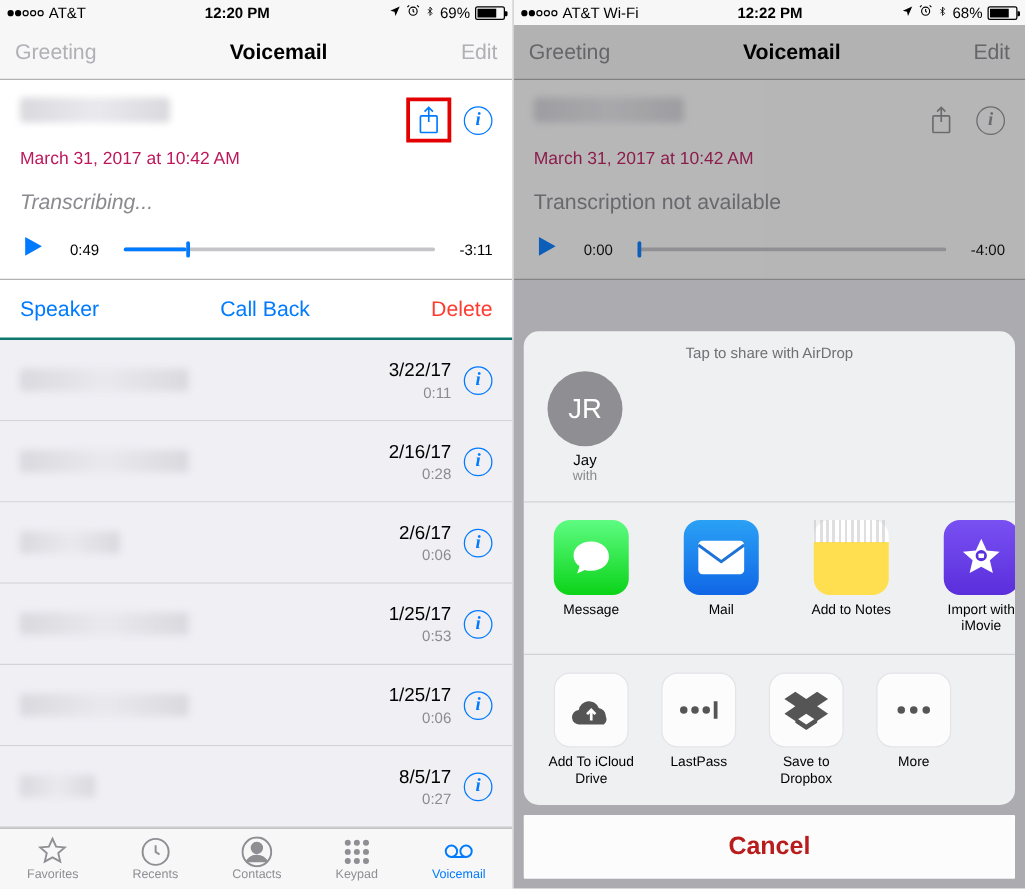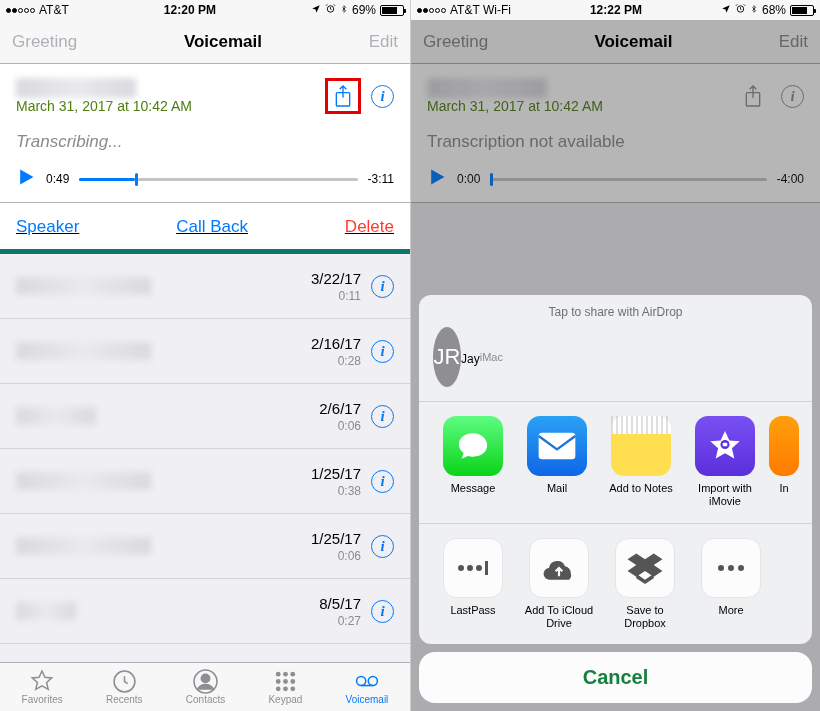--- a/index.html
+++ b/index.html
@@ -58,57 +58,56 @@
     background:#fff;
     border-bottom:1px solid #b2b2b2;
     padding:14px 16px 10px 16px;
   }
   .vm-detail-top {
     display:flex;
     align-items:flex-start;
     justify-content:space-between;
   }
   .blurname { width:120px; height:20px; background:linear-gradient(90deg,#d9d9de,#eaeaee,#d9d9de); filter:blur(3px); border-radius:3px; }
-  .vm-detail-date { color:#4d7c0f; font-size:14px; }
+  .vm-detail-date { color:#be185d; font-size:14px; margin-top:20px; }
   .vm-icons { display:flex; gap:10px; align-items:center; }
   .share-box { width:36px; height:36px; display:flex; align-items:center; justify-content:center; position:relative; }
   .redbox { border:3px solid #e30000; }
   .transcribe {
     color:#8a8a8f;
     font-style:italic;
     font-size:17px;
     padding:18px 0 6px 0;
   }
   .notavail { font-style:normal; }
   .playback-row {
     display:flex;
     align-items:center;
-    gap:10px;
+    gap:20px;
     margin-top:8px;
   }
   .play-btn svg { fill:#007aff; }
   .time-small { font-size:12px; color:#000; }
   .slider {
     flex:1;
     height:3px;
     background:#c5c5c9;
     position:relative;
     border-radius:2px;
   }
   .slider .prog { position:absolute; left:0; top:0; bottom:0; background:#007aff; border-radius:2px; }
   .slider .knob { position:absolute; top:-5px; width:3px; height:13px; background:#007aff; border-radius:2px; }
   .action-row {
     display:flex;
     justify-content:space-between;
     align-items:center;
     padding:14px 16px 12px 16px;
     background:#fff;
-    border-bottom:5px solid #0f766e;
+    border-bottom:2px solid #0f766e;
     font-size:17px;
-    text-decoration:underline;
   }
   .action-blue { color:#007aff; }
   .action-red { color:#ff3b30; }
 
   
   .vm-list { background:#efeff4; }
   .vm-row {
     height:65px;
     background:#efeff4;
     display:flex;
@@ -172,32 +171,32 @@
     font-size:12px;
     color:#6f6f74;
     padding:10px 0 4px 0;
   }
   .airdrop-row {
     display:flex;
     gap:14px;
     padding: 4px 14px 14px 14px;
     border-bottom:1px solid #d2d2d6;
   }
-  .airdrop-item { display:flex; align-items:center; width:70px; }
+  .airdrop-item { display:flex; flex-direction:column; align-items:center; width:70px; }
   .airdrop-avatar {
     width:60px; height:60px; border-radius:50%;
     background:#8e8e93; color:#fff;
     display:flex; align-items:center; justify-content:center;
     font-size:22px;
   }
   .airdrop-label { font-size:12px; color:#000; margin-top:4px; text-align:center;}
   .airdrop-sub { font-size:11px; color:#8a8a8f; }
   .app-row {
     display:flex;
-    gap:4px;
+    gap:24px;
     padding:14px 4px 14px 14px;
     border-bottom:1px solid #d2d2d6;
     overflow:hidden;
   }
   .app-item { width:80px; display:flex; flex-direction:column; align-items:center; flex:0 0 80px; }
   .app-icon {
     width:60px; height:60px; border-radius:13px;
     display:flex; align-items:center; justify-content:center;
   }
   .app-label { font-size:11px; color:#000; text-align:center; margin-top:6px; line-height:1.2; min-height:26px;}
@@ -208,23 +207,23 @@
   }
   .ext-item { width:80px; display:flex; flex-direction:column; align-items:center; }
   .ext-icon {
     width:60px; height:60px; border-radius:13px; background:#fcfcfd;
     border:1px solid #e4e4e8;
     display:flex; align-items:center; justify-content:center;
   }
   .ext-label { font-size:11px; color:#000; text-align:center; margin-top:6px; line-height:1.2; min-height:26px;}
   .cancel-sheet {
     background:#fcfcfd;
-    border-radius:16px;
+    border-radius:1px;
     text-align:center;
-    color:#15803d;
+    color:#b91c1c;
     font-size:20px;
     font-weight:600;
     padding:14px 0;
   }
 
   
   .ic-message { background:linear-gradient(#5efc82,#0bd318); }
   .ic-mail { background:linear-gradient(#2aa1f5,#1066e6); }
   .ic-notes { background:linear-gradient(#fff 0 30%, #ffdf4f 30% 100%); position:relative; }
   .ic-notes::before { content:""; position:absolute; top:0;left:0;right:0;height:30%; background:repeating-linear-gradient(90deg,#bfbfbf 0 2px, transparent 2px 5px); opacity:.5;}
@@ -347,21 +346,21 @@
           <span class="dur">0:06</span>
         </div>
         <div class="info-circle">i</div>
       </div>
     </div>
     <div class="vm-row">
       <div class="blurname"></div>
       <div class="vm-row-right">
         <div class="vm-row-dt">
           <span class="date">1/25/17</span>
-          <span class="dur">0:38</span>
+          <span class="dur">0:53</span>
         </div>
         <div class="info-circle">i</div>
       </div>
     </div>
     <div class="vm-row">
       <div class="blurname"></div>
       <div class="vm-row-right">
         <div class="vm-row-dt">
           <span class="date">1/25/17</span>
           <span class="dur">0:06</span>
@@ -510,21 +509,21 @@
   <div class="dimmer" style="top:20px"></div>
 
   <div class="sheet-wrap">
     <div class="sheet">
       <div class="sheet-header">Tap to share with AirDrop</div>
 
       <div class="airdrop-row">
         <div class="airdrop-item">
           <div class="airdrop-avatar">JR</div>
           <span class="airdrop-label">Jay</span>
-          <span class="airdrop-sub">iMac</span>
+          <span class="airdrop-sub">with</span>
         </div>
       </div>
 
       <div class="app-row">
         <div class="app-item">
           <div class="app-icon ic-message">
             <svg width="38" height="34" viewBox="0 0 24 24" fill="#fff">
                 <path d="M12 3C6 3 2 6.5 2 11c0 2.4 1.3 4.5 3.4 6L4 21l4.4-2c1.1.3 2.3.5 3.6.5 6 0 10-3.5 10-8S18 3 12 3z"></path>
               </svg>
           </div>
@@ -553,42 +552,42 @@
           </div>
           <span class="app-label">Import with iMovie</span>
         </div>
         <div class="app-item" style="width:30px;flex:0 0 30px">
           <div class="app-icon ic-orange" style="width:30px"></div>
           <span class="app-label">In</span>
         </div>
       </div>
 
       <div class="ext-row">
+        <div class="ext-item">
+          <div class="ext-icon">
+            <svg width="42" height="30" viewBox="0 0 24 18" fill="#555">
+                <path d="M19 12a4 4 0 0 0-3.4-4A5 5 0 0 0 6 9a3.5 3.5 0 0 0 .5 7H18a3.5 3.5 0 0 0 1-4z"></path>
+                <path d="M12 14V9m-2 2 2-2 2 2" stroke="#fcfcfd" stroke-width="1.3" fill="none"></path>
+              </svg>
+          </div>
+          <span class="ext-label">Add To iCloud Drive</span>
+        </div>
         <div class="ext-item">
           <div class="ext-icon">
             <svg width="40" height="20" viewBox="0 0 40 20" fill="#555">
                 <circle cx="8" cy="10" r="3"></circle>
                 <circle cx="17" cy="10" r="3"></circle>
                 <circle cx="26" cy="10" r="3"></circle>
                 <rect x="32" y="3" width="3" height="14"></rect>
               </svg>
           </div>
           <span class="ext-label">LastPass</span>
         </div>
         <div class="ext-item">
           <div class="ext-icon">
-            <svg width="42" height="30" viewBox="0 0 24 18" fill="#555">
-                <path d="M19 12a4 4 0 0 0-3.4-4A5 5 0 0 0 6 9a3.5 3.5 0 0 0 .5 7H18a3.5 3.5 0 0 0 1-4z"></path>
-                <path d="M12 14V9m-2 2 2-2 2 2" stroke="#fcfcfd" stroke-width="1.3" fill="none"></path>
-              </svg>
-          </div>
-          <span class="ext-label">Add To iCloud Drive</span>
-        </div>
-        <div class="ext-item">
-          <div class="ext-icon">
             <svg width="36" height="32" viewBox="0 0 24 22" fill="#555">
                 <path d="M6 1 0 5l6 4-6 4 6 4 6-4 6 4 6-4-6-4 6-4-6-4-6 4z"></path>
                 <path d="m6 15 6 4 6-4v3l-6 4-6-4z"></path>
               </svg>
           </div>
           <span class="ext-label">Save to Dropbox</span>
         </div>
         <div class="ext-item">
           <div class="ext-icon">
             <svg width="36" height="12" viewBox="0 0 36 12" fill="#555">

